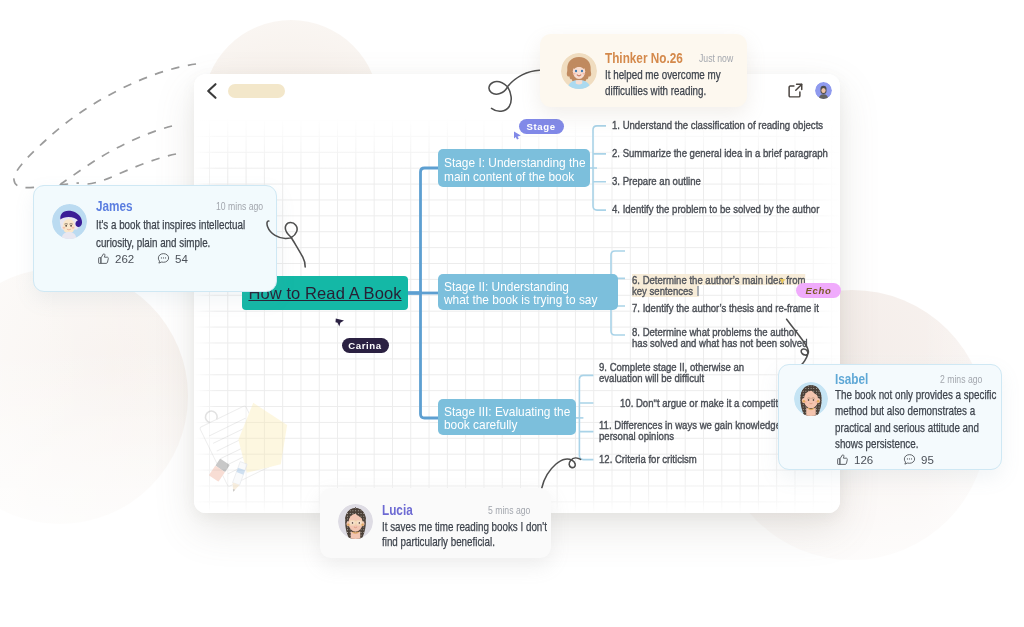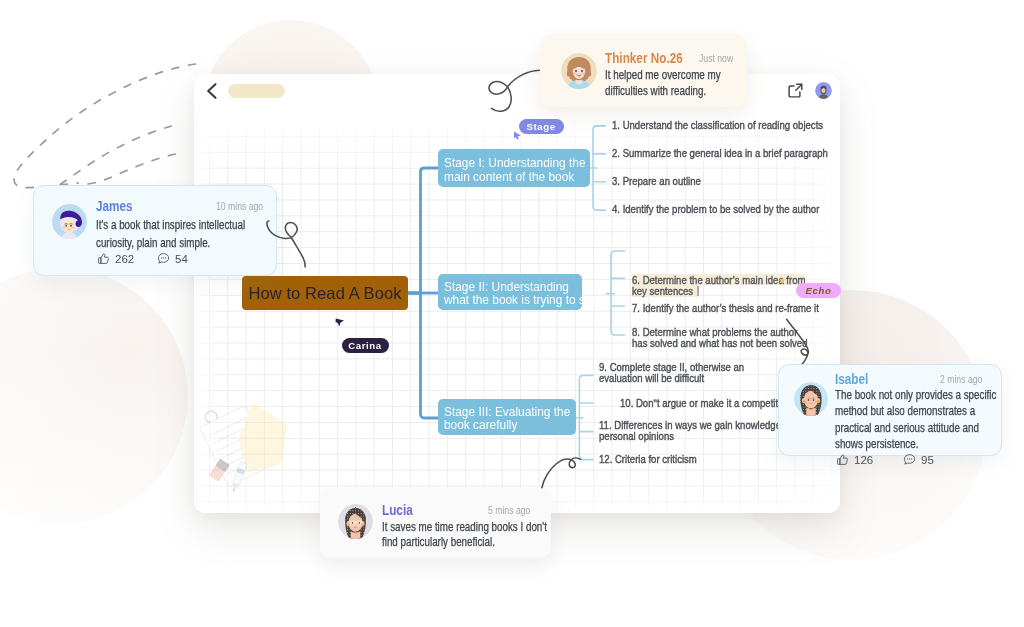--- a/index.html
+++ b/index.html
@@ -39,35 +39,35 @@
     border-radius:7px;background:#f3e7ca;}
   #share-btn{position:absolute;left:593px;top:8px;width:17px;height:17px;}
   #topbar-avatar{position:absolute;left:621px;top:8px;width:17px;height:17px;border-radius:50%;overflow:hidden;}
 
   
   #doodle-illo{position:absolute;left:2px;top:316px;width:106px;height:106px;opacity:.33;}
 
   
   #mindmap{position:absolute;left:0;top:0;width:646px;height:439px;z-index:2;}
   .mm-node{position:absolute;border-radius:6px;box-sizing:border-box;}
-  .mm-root{background:#a16207;color:#282135;font-size:16.5px;
-    display:flex;align-items:center;justify-content:center;letter-spacing:.1px;}
+  .mm-root{background:#14b8a6;color:#282135;font-size:16.5px;
+    display:flex;align-items:center;justify-content:center;letter-spacing:.1px;text-decoration:underline;}
   .mm-stage{background:#7cbfdc;color:#ffffff;font-size:13.6px;line-height:13.5px;
     padding:7px 0 17px 6px;white-space:nowrap;box-sizing:border-box;border-radius:5px;}
   .mm-leaf{position:absolute;color:#4a4e55;font-size:11.6px;line-height:11.3px;white-space:nowrap;
     -webkit-text-stroke:.4px #4a4e55;}
   .mm-leaf>div{display:block;transform:scaleX(.825);transform-origin:0 50%;}
   .mm-stage>div{display:block;transform:scaleX(.875);transform-origin:0 50%;}
   .mm-leaf.hl>div{background:#f7ecd8;display:table;}
   .mm-leaf.hl{color:#5a5e66;}
   .edit-caret{display:inline-block;width:1.4px;height:10px;background:#9aa0a8;
     vertical-align:-1px;margin-left:5px;}
   #mm-root{left:48px;top:202px;width:166px;height:34px;border-radius:4px;}
   #mm-stage1{left:244px;top:75px;width:152px;height:38px;}
-  #mm-stage2{left:244px;top:200px;width:144px;height:35.5px;padding-top:5.5px;}
+  #mm-stage2{left:244px;top:200px;width:180px;height:35.5px;padding-top:5.5px;}
   #mm-stage3{left:244px;top:325px;width:138px;height:35.5px;padding-top:5.5px;}
 
   
   .cursor-lbl{position:absolute;border-radius:8px;font-size:9.6px;font-weight:bold;
     letter-spacing:.6px;height:15px;line-height:15px;padding:0 6px;color:#fff;white-space:nowrap;
     box-sizing:border-box;text-align:center;}
 
   
   .card{position:absolute;border-radius:11px;box-sizing:border-box;z-index:40;}
   #cursor-casper,#cursor-carina,#cursor-echo{z-index:30;}
@@ -78,23 +78,23 @@
     transform:scaleX(.84);transform-origin:0 50%;}
   .card .time{position:absolute;font-size:10.2px;color:#a3a7ae;white-space:nowrap;
     transform:scaleX(.85);transform-origin:0 50%;}
   .card .body{position:absolute;font-size:11.9px;line-height:18.6px;color:#3d434c;white-space:nowrap;
     -webkit-text-stroke:.25px #3d434c;}
   .card .body>div{transform:scaleX(.825);transform-origin:0 50%;}
   .card .stat{position:absolute;font-size:11.5px;color:#4b5058;display:flex;align-items:center;gap:5px;white-space:nowrap;}
 
   #card-thinker{left:540px;top:34px;width:207px;height:73px;background:#fdf8ef;
     box-shadow:0 8px 20px rgba(160,140,110,.14);}
-  #card-james{left:33px;top:185px;width:244px;height:91px;background:#f2fafd;
+  #card-james{left:33px;top:185px;width:244px;height:107px;background:#f2fafd;
     border:1px solid #cfe8f4;box-shadow:0 8px 20px rgba(120,150,170,.10);}
-  #card-isabel{left:778px;top:364px;width:224px;height:92px;background:#f4fafd;
+  #card-isabel{left:778px;top:364px;width:224px;height:106px;background:#f4fafd;
     border:1px solid #cfe8f4;box-shadow:0 8px 20px rgba(120,150,170,.10);}
   #card-lucia{left:320px;top:488px;width:231px;height:70px;background:#fafafa;
     box-shadow:0 8px 20px rgba(140,140,140,.14);}
 </style>
 </head>
 <body>
 
 <div id="stage">
   <div class="blob" id="blob-top"></div>
   <div class="blob" id="blob-left"></div>

